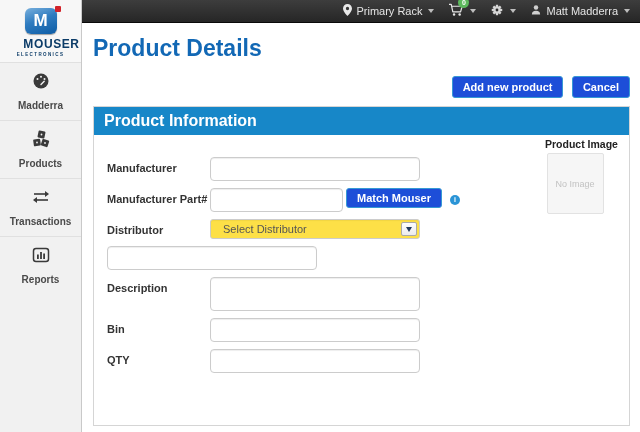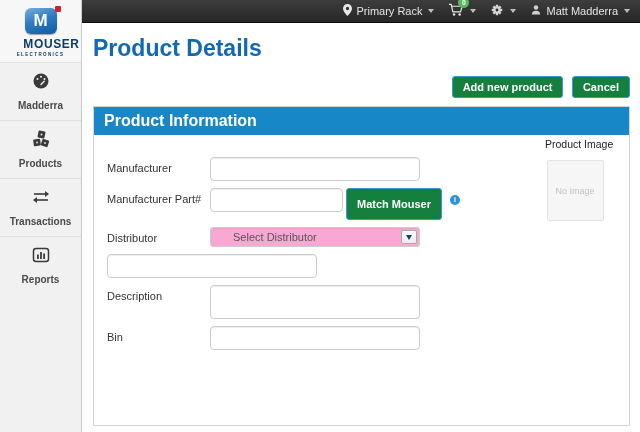--- a/index.html
+++ b/index.html
@@ -32,48 +32,48 @@
                 color:#fff; font-size:7px; line-height:11px; text-align:center; font-weight:bold; }
 
   
   .main { position:absolute; left:83px; top:24px; right:0; bottom:0; background:#fff; padding:0 10px; }
   .page-title { margin-top:11px; font-size:23px; font-weight:bold; color:#1268b5; }
   .breadcrumb { margin-top:9px; background:#f5f5f5; border-radius:4px; padding:5px 10px; font-size:11px; }
   .crumb-link { color:#2a85c8; text-decoration:none; cursor:pointer; }
   .crumb-sep { color:#c4c4c4; margin:0 5px; }
   .crumb-current { color:#999; }
   .actions { margin-top:14px; text-align:right; }
-  .btn { display:inline-block; background:#15803d; border:1px solid #3799d4; color:#fff; font-size:11px; font-weight:600;
+  .btn { display:inline-block; background:#1d4ed8; border:1px solid #3799d4; color:#fff; font-size:11px; font-weight:600;
          padding:4px 10px; border-radius:3px; cursor:pointer; font-family:inherit; }
   .btn + .btn { margin-left:4px; }
 
   
   .panel { margin-top:8px; border:1px solid #d5d5d5; }
   .panel-header { background:#1787c8; color:#fff; font-size:16px; font-weight:bold; padding:5px 10px; }
   .panel-body { position:relative; padding:22px 0 0 13px; min-height:290px; background:#fff; }
 
   .product-image { position:absolute; top:3px; right:24px; width:60px; text-align:center; }
-  .pi-label { font-size:10.5px; font-weight:normal; color:#222; margin-bottom:10px; white-space:nowrap; }
+  .pi-label { font-size:10.5px; font-weight:bold; color:#222; margin-bottom:3px; white-space:nowrap; }
   .pi-box { width:57px; height:61px; margin:0 auto; background:#f6f6f6; border:1px solid #e2e2e2; border-radius:2px;
             display:flex; align-items:center; justify-content:center; }
   .pi-placeholder { font-size:9px; color:#c2c2c2; }
 
   .form-row { display:flex; margin-bottom:7px; }
-  .f-label { width:103px; padding-top:5px; font-size:11px; font-weight:normal; color:#333; }
+  .f-label { width:103px; padding-top:5px; font-size:11px; font-weight:bold; color:#333; }
   .f-field { display:flex; align-items:flex-start; }
   .t-input { width:210px; height:24px; border:1px solid #ccc; border-radius:4px; padding:0 6px; font-size:11px; color:#333;
              box-shadow:inset 0 1px 1px rgba(0,0,0,.07); font-family:inherit; }
   .t-input.short { width:133px; }
   .t-area { width:210px; height:34px; border:1px solid #ccc; border-radius:4px; padding:3px 6px; font-size:11px; color:#333;
             box-shadow:inset 0 1px 1px rgba(0,0,0,.07); resize:none; font-family:inherit; }
-  .match-btn { margin-left:3px; height:32px; padding:0 10px; }
+  .match-btn { margin-left:3px; height:20px; padding:0 10px; }
   .info-icon { margin-left:8px; margin-top:7px; width:10px; height:10px; background:#2a94d6; border-radius:50%;
                color:#fff; font-size:7px; font-weight:bold; line-height:10px; text-align:center; cursor:pointer; flex:none; }
-  .select-box { position:relative; width:210px; height:20px; border:1px solid #ccc; border-radius:3px; background:#f9a8d4;
-                font-size:11px; color:#555; line-height:18px; padding-left:22px; cursor:pointer;
+  .select-box { position:relative; width:210px; height:20px; border:1px solid #ccc; border-radius:3px; background:#fde047;
+                font-size:11px; color:#555; line-height:18px; padding-left:12px; cursor:pointer;
                 box-shadow:inset 0 1px 1px rgba(0,0,0,.05); }
   .select-arrow { position:absolute; right:2px; top:2px; width:16px; height:14px; border:1px solid #aaa; border-radius:2px;
                   background:linear-gradient(#fdfdfd,#ececec); display:flex; align-items:center; justify-content:center; }
   .select-arrow::after { content:""; width:0; height:0; border-left:3px solid transparent; border-right:3px solid transparent; border-top:5px solid #223a5e; }
 </style>
 </head>
 <body>
 
 <div class="app">
 
@@ -256,17 +256,23 @@
           </div>
         </div>
 
         <div class="form-row">
           <div class="f-label">Bin</div>
           <div class="f-field">
             <input class="t-input" type="text" value="" style="">
           </div>
         </div>
 
+        <div class="form-row">
+          <div class="f-label">QTY</div>
+          <div class="f-field">
+            <input class="t-input" type="text" value="" style="">
+          </div>
+        </div>
 
       </div>
     </div>
   </div>
 </div>
 
 </body></html>

